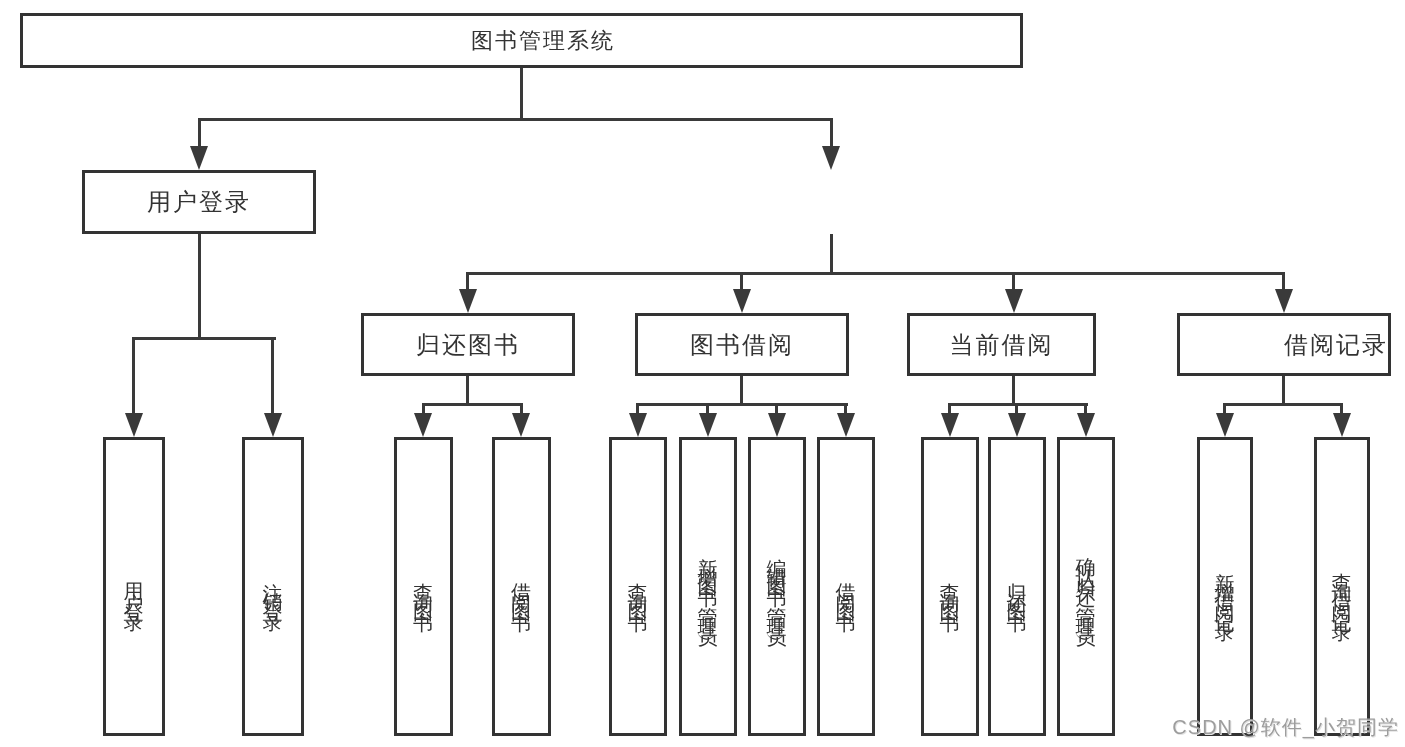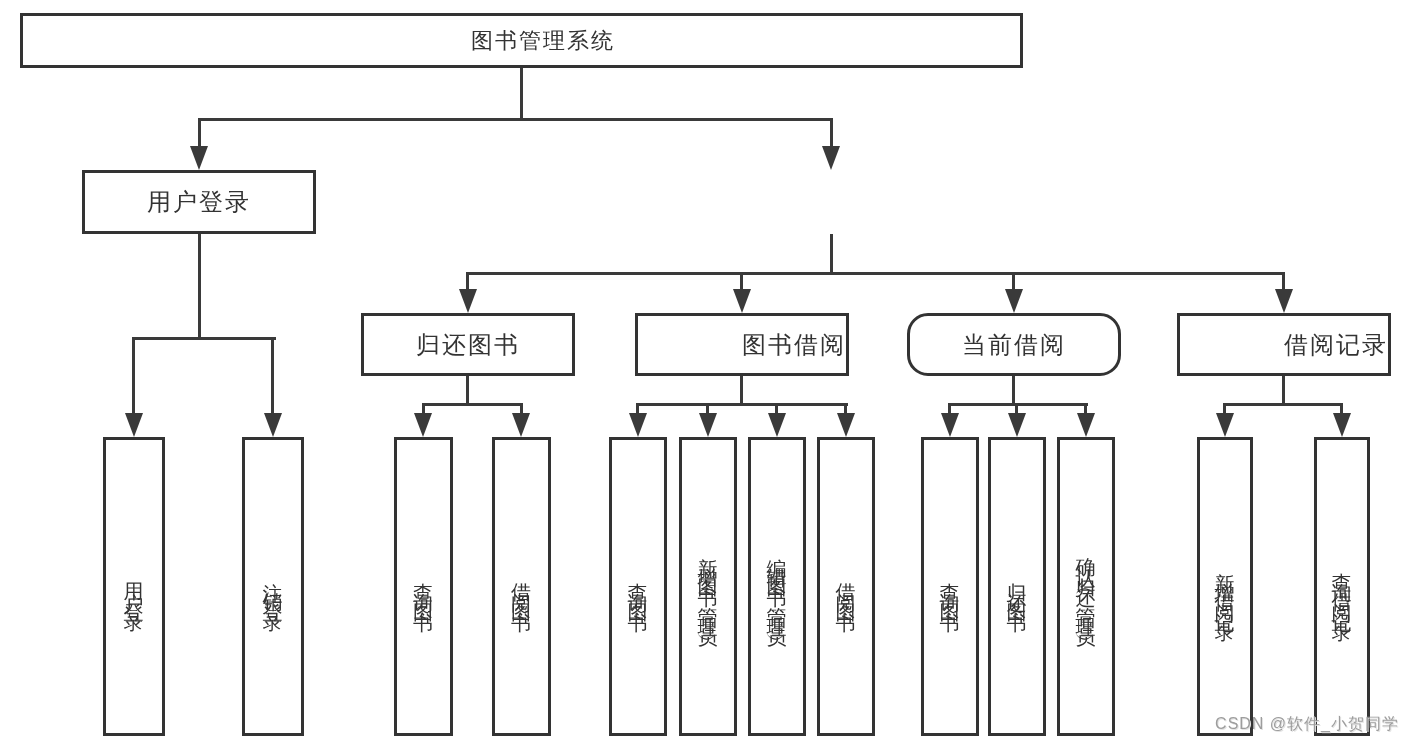--- a/index.html
+++ b/index.html
@@ -44,21 +44,21 @@
     width: 0;
     height: 0;
     border-left: 9px solid transparent;
     border-right: 9px solid transparent;
     border-top: 24px solid #3a3a3a;
   }
   .watermark {
     position: absolute;
     top: 714px;
     right: 6px;
-    font-size: 16px;
+    font-size: 20px;
     color: #9d9d9d;
     text-shadow: 1px 1px 0 #e3e3e3;
     letter-spacing: 1px;
     white-space: nowrap;
   }
 </style>
 </head>
 <body>
 
 <div id="stage">
@@ -92,24 +92,24 @@
   <div class="line" style="left:1012px; top:272px; width:3px; height:20px;"></div>
   <div class="line" style="left:1282px; top:272px; width:3px; height:20px;"></div>
   <div class="arrow" style="left:459px; top:289px;"></div>
   <div class="arrow" style="left:733px; top:289px;"></div>
   <div class="arrow" style="left:1005px; top:289px;"></div>
   <div class="arrow" style="left:1275px; top:289px;"></div>
 
   <div class="box h-node" style="left:361px; top:313px; width:214px; height:63px;">
     <span>归还图书</span>
   </div>
-  <div class="box h-node" style="left:635px; top:313px; width:214px; height:63px;justify-content:flex-end;">
+  <div class="box h-node" style="left:635px; top:313px; width:214px; height:63px;">
     <span>图书借阅</span>
   </div>
-  <div class="box h-node" style="left:907px; top:313px; width:214px; height:63px;border-radius:21px;">
+  <div class="box h-node" style="left:907px; top:313px; width:189px; height:63px;">
     <span>当前借阅</span>
   </div>
   <div class="box h-node" style="left:1177px; top:313px; width:214px; height:63px;justify-content:flex-end;">
     <span>借阅记录</span>
   </div>
 
   <div class="line" style="left:466px; top:376px; width:3px; height:29px;"></div>
   <div class="line" style="left:740px; top:376px; width:3px; height:29px;"></div>
   <div class="line" style="left:1012px; top:376px; width:3px; height:29px;"></div>
   <div class="line" style="left:1282px; top:376px; width:3px; height:29px;"></div>

